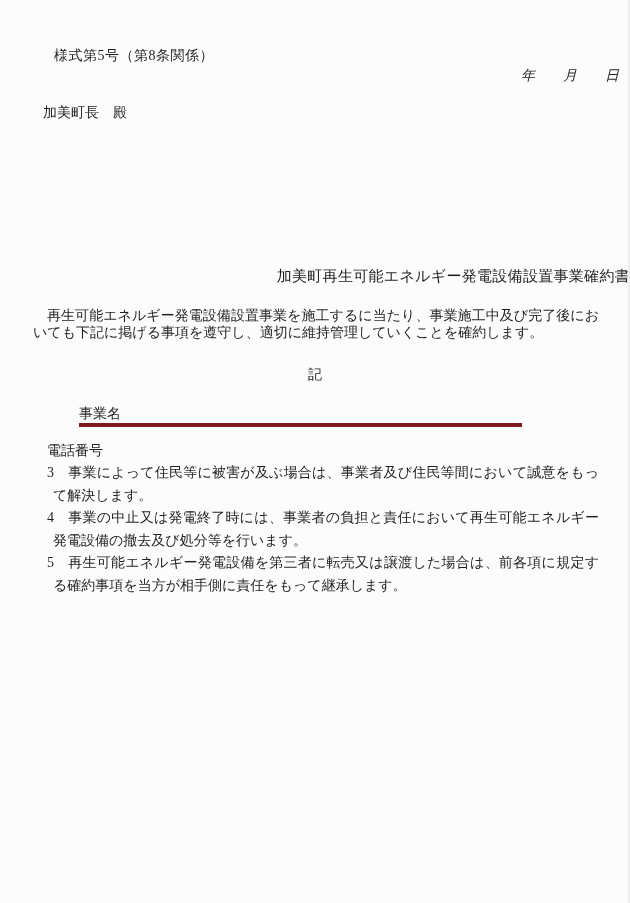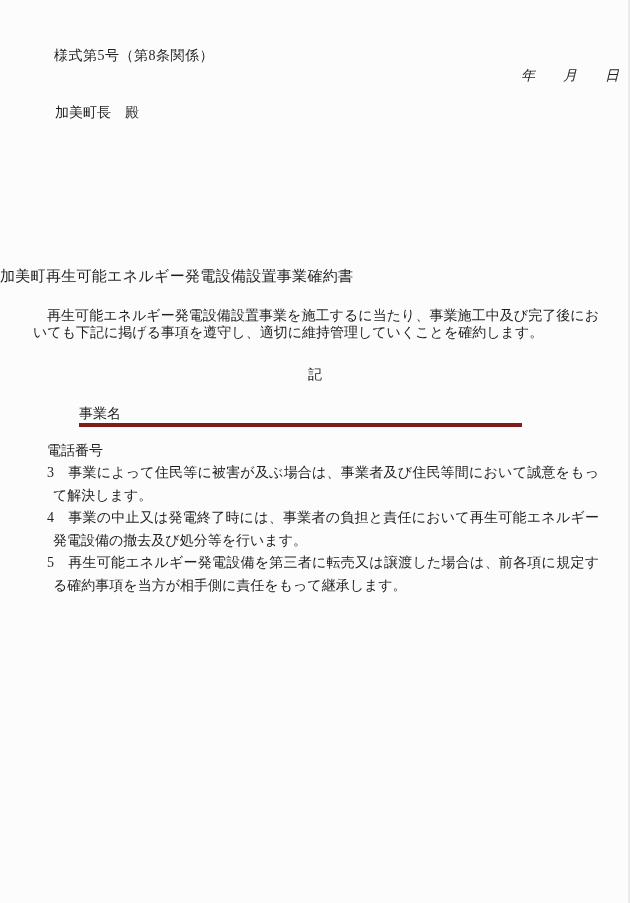--- a/index.html
+++ b/index.html
@@ -29,21 +29,21 @@
   .date-line {
     position: absolute;
     left: 521px;
     top: 67px;
     white-space: nowrap;
     font-style: italic;
   }
   .date-line .dsp { margin-left: 28px; }
   .addressee {
     position: absolute;
-    left: 55px;
+    left: 43px;
     top: 104px;
     white-space: nowrap;
     text-align: center;
   }
   .addressee .honorific { margin-left: 14px; }
   .address-block {
     position: absolute;
     left: 292px;
     top: 141px;
     width: 280px;
@@ -55,21 +55,21 @@
   }
   .addr-row.sub {
     font-size: 12px;
     padding-left: 3px;
   }
   .doc-title {
     position: absolute;
     left: 0;
     top: 267px;
     width: 630px;
-    text-align: left;
+    text-align: right;
     font-size: 15px;
     letter-spacing: 0.3px;
     white-space: nowrap;
   }
   .body-paragraph {
     position: absolute;
     left: 33px;
     top: 307px;
     width: 566px;
     line-height: 17px;

